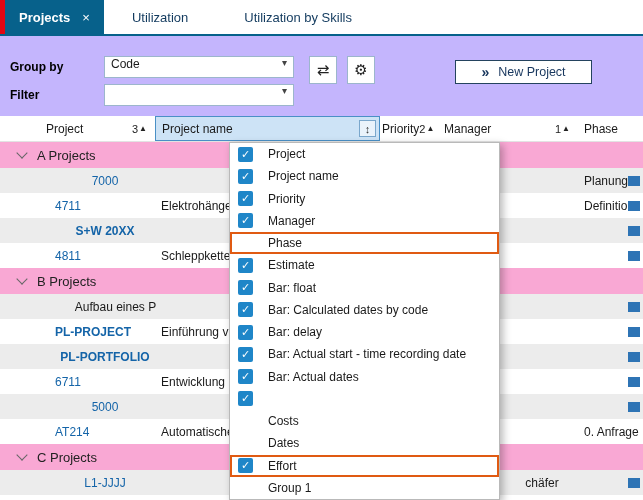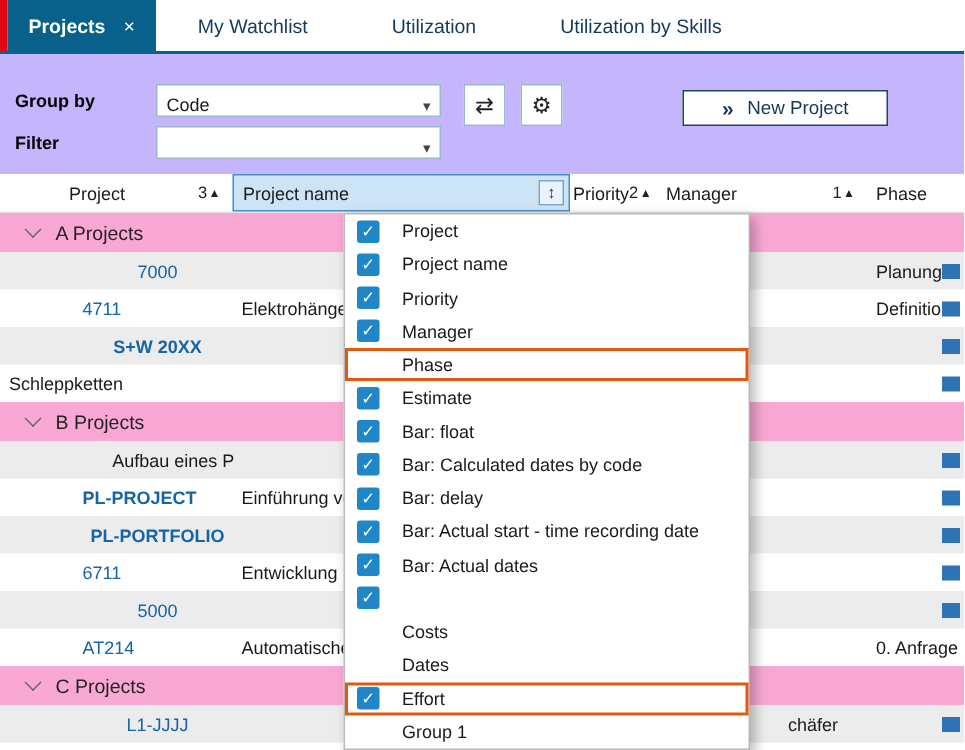--- a/index.html
+++ b/index.html
@@ -17,21 +17,21 @@
   .tab{display:flex;align-items:center;padding:0 28px;font-size:13px;color:#123a5e;white-space:nowrap;}
   .tab.active{background:#07618b;color:#fff;font-weight:bold;padding:16px 14px;gap:12px;}
   .tab .close{font-size:13px;font-weight:normal;cursor:pointer;}
 
   
   .toolbar{position:absolute;top:36px;left:0;right:0;height:80px;background:#c4b5fd;}
   .tb-label{position:absolute;font-size:12px;font-weight:bold;color:#000;}
   .lbl-groupby{left:10px;top:24px;}
   .lbl-filter{left:10px;top:52px;}
   .combo{position:absolute;height:22px;width:190px;border:1px solid #9cb6cc;background:#fff;
-         display:flex;align-items:flex-end;box-sizing:border-box;}
+         display:flex;align-items:flex-start;box-sizing:border-box;}
   .combo-groupby{left:104px;top:20px;}
   .combo-filter{left:104px;top:48px;}
   .combo .val{flex:1;padding-left:6px;overflow:hidden;white-space:nowrap;}
   .combo .chev{width:17px;text-align:center;color:#444;font-size:10px;flex:none;}
   .icon-btn{position:absolute;width:28px;height:28px;border:1px solid #9cb6cc;background:#fff;
             display:flex;align-items:center;justify-content:center;font-size:15px;color:#222;
             box-sizing:border-box;cursor:pointer;}
   .btn-refresh{left:309px;top:20px;}
   .btn-gear{left:347px;top:20px;}
   .new-project{position:absolute;left:455px;top:24px;width:137px;height:24px;border:1px solid #24435e;
@@ -86,23 +86,20 @@
 
 <div class="screen">
 
   <div class="tabbar">
     <div class="brand-stripe"></div>
     <div class="tab active">
       <span>Projects</span>
       <span class="close">×</span>
     </div>
     <div class="tab">
-      <span>My Watchlist</span>
-    </div>
-    <div class="tab">
       <span>Utilization</span>
     </div>
     <div class="tab">
       <span>Utilization by Skills</span>
     </div>
   </div>
 
   <div class="toolbar">
     <span class="tb-label lbl-groupby">Group by</span>
     <div class="combo combo-groupby">
@@ -180,20 +177,21 @@
         </div>
         <div class="row data-row alt">
           <span class="cell c-code b">S+W 20XX</span>
           <span class="cell c-name">Systempflege</span>
           <span class="cell c-priority"></span>
           <span class="cell c-manager"></span>
           <span class="cell c-phase"></span>
           <span class="bar-frag"></span>
         </div>
         <div class="row data-row">
+          <span class="cell c-code">4811</span>
           <span class="cell c-name">Schleppketten</span>
           <span class="cell c-priority"></span>
           <span class="cell c-manager"></span>
           <span class="cell c-phase"></span>
           <span class="bar-frag"></span>
         </div>
         <div class="row group-row">
           <span class="chevron"></span>
           <span class="group-label">B Projects</span>
         </div>

